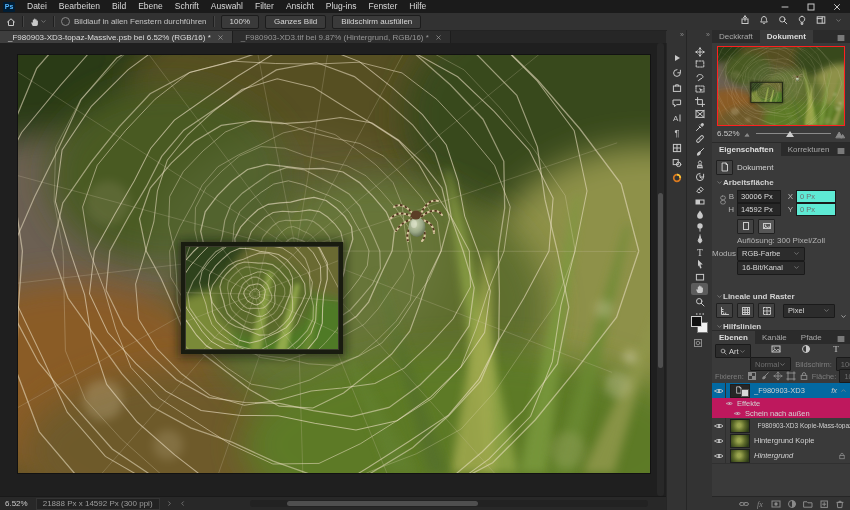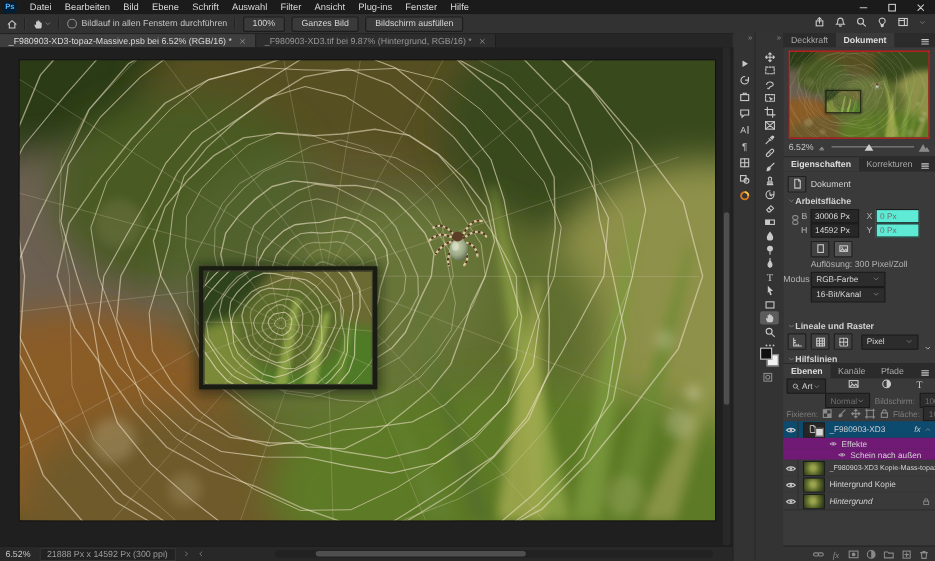--- a/index.html
+++ b/index.html
@@ -76,22 +76,22 @@
   .select.dis{color:#6f6f6f;}
   .swatch{width:12px;height:9px;background:#6b6b6b;border:1px solid #1a1a1a;margin-right:4px;}
   .pscroll-chev{position:absolute;right:3px;top:168px;color:#8a8a8a;}
   
   .layers-panel{position:absolute;top:300px;left:0;right:0;bottom:0;border-top:1px solid #2a2a2a;background:#3a3a3a;}
   .lfilter{position:absolute;top:13px;left:0;right:0;height:13px;display:flex;align-items:flex-start;padding:0 3px;gap:20px;}
   .lblend{position:absolute;top:27px;left:0;right:0;height:12px;display:flex;align-items:center;padding:0 3px;gap:4px;margin-left:35px;}
   .llock{position:absolute;top:39px;left:0;right:0;height:12px;display:flex;align-items:center;padding:0 3px;gap:3px;}
   .dimtxt{font-size:7.5px;color:#7d7d7d;}
   .lrow{position:absolute;left:0;right:0;height:15px;display:flex;align-items:center;background:#3a3a3a;border-bottom:1px solid #303030;}
-  .lrow.sel{background:#0c4a6e;}
-  .lrow.eff{height:10px;background:#701a75;border-bottom:none;padding-left:28px;}
+  .lrow.sel{background:#0369a1;}
+  .lrow.eff{height:10px;background:#be185d;border-bottom:none;}
   .eyec{width:13px;align-self:stretch;display:flex;align-items:center;justify-content:center;border-right:1px solid #2f2f2f;flex:none;}
   .lthumb{width:18px;height:12px;margin:0 4px;border:1px solid #1e1e1e;flex:none;position:relative;}
   .th-photo{background:radial-gradient(circle at 45% 45%,#9aa44f 0 15%,#5d6a2a 50%,#2e3c18 85%);}
   .th-so{background:#262626;}
   .so-badge{position:absolute;right:0;bottom:0;width:6px;height:6px;background:#d9d9d9;border:1px solid #555;}
   .lname{font-size:7.5px;color:#d2d2d2;white-space:nowrap;overflow:hidden;flex:1;}
   .lname.it{font-style:italic;}
   .fxb{font-size:7.5px;font-style:italic;color:#c9c9c9;padding:0 3px;}
   .lbottom{position:absolute;left:0;right:0;bottom:0;height:13px;background:#333;border-top:1px solid #262626;
            display:flex;align-items:center;justify-content:flex-end;gap:6px;padding-right:5px;}

